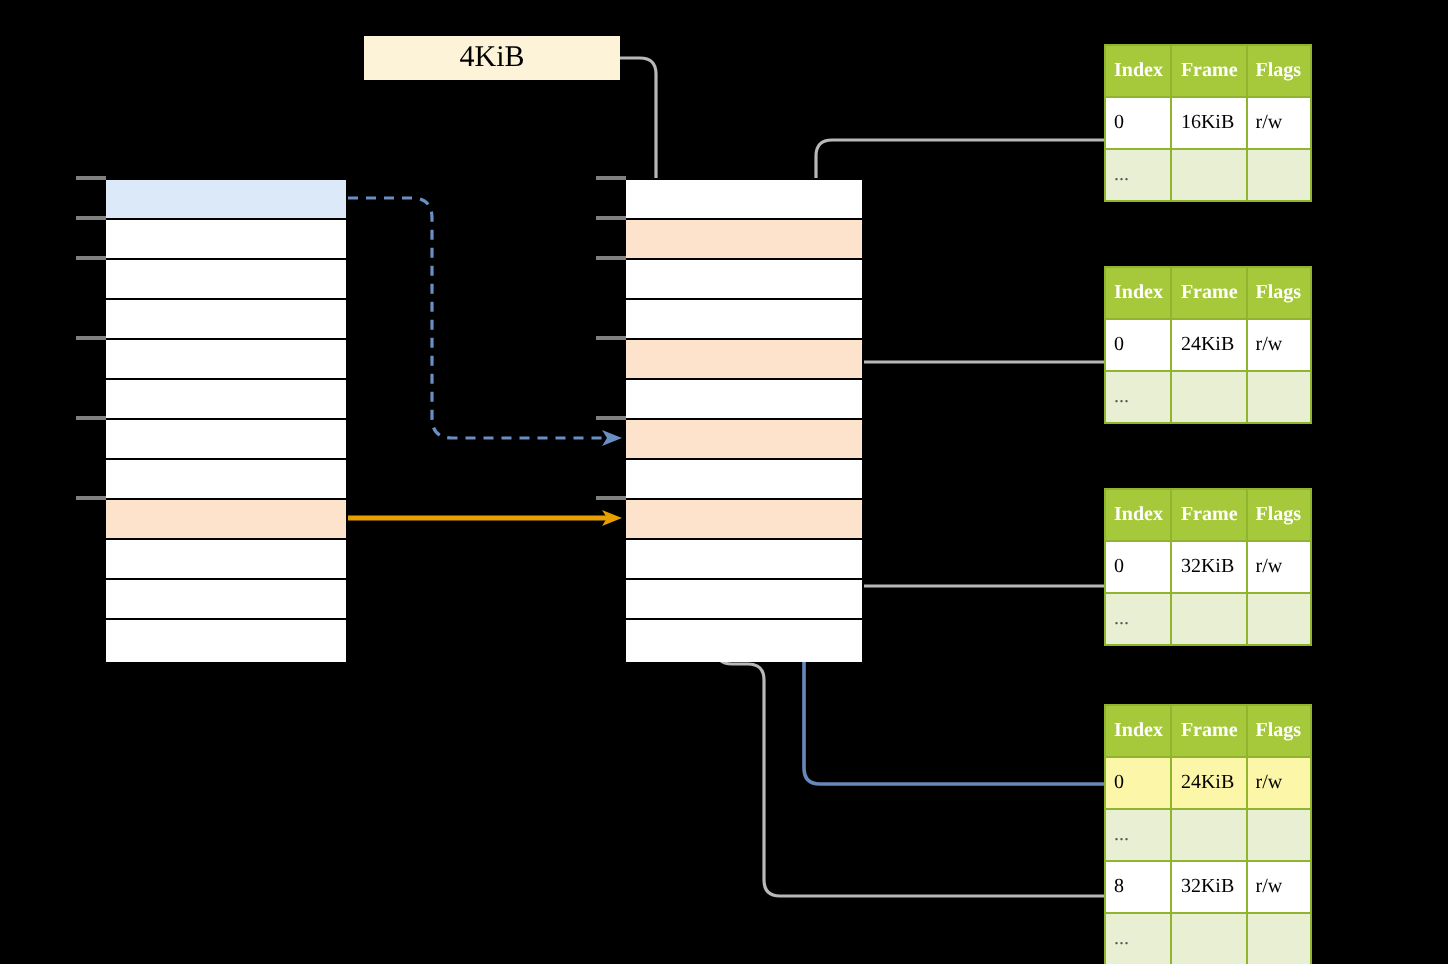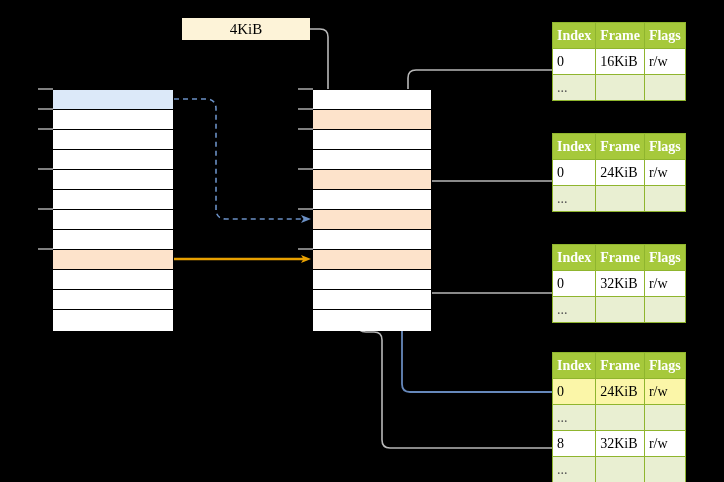--- a/index.html
+++ b/index.html
@@ -16,21 +16,21 @@
 
   .tick{position:absolute;height:1.5px;background:#808080;}
 
   
   .sizelabel{position:absolute;background:#fdf3d8;color:#000;
              font-size:15px;line-height:22px;text-align:center;
              box-sizing:border-box;}
 
   
   .ptable{position:absolute;border-collapse:collapse;
-          font-size:14px;background:#fff;}
+          font-size:10px;background:#fff;}
   .ptable td,.ptable th{border:1px solid #8fb52e;
           padding:1px 4px;box-sizing:border-box;height:26px;
           font-weight:normal;text-align:left;white-space:nowrap;}
   .ptable th{background:#a6c93b;color:#fff;font-weight:bold;}
   .ptable td{background:#fff;color:#000;}
   .ptable tr.dots td{background:#e9efd2;color:#555;}
   .ptable td.hl{background:#fbf6a8;}
   .ptable .c-index{width:58px;}
   .ptable .c-frame{width:58px;}
   .ptable .c-flags{width:56px;}

